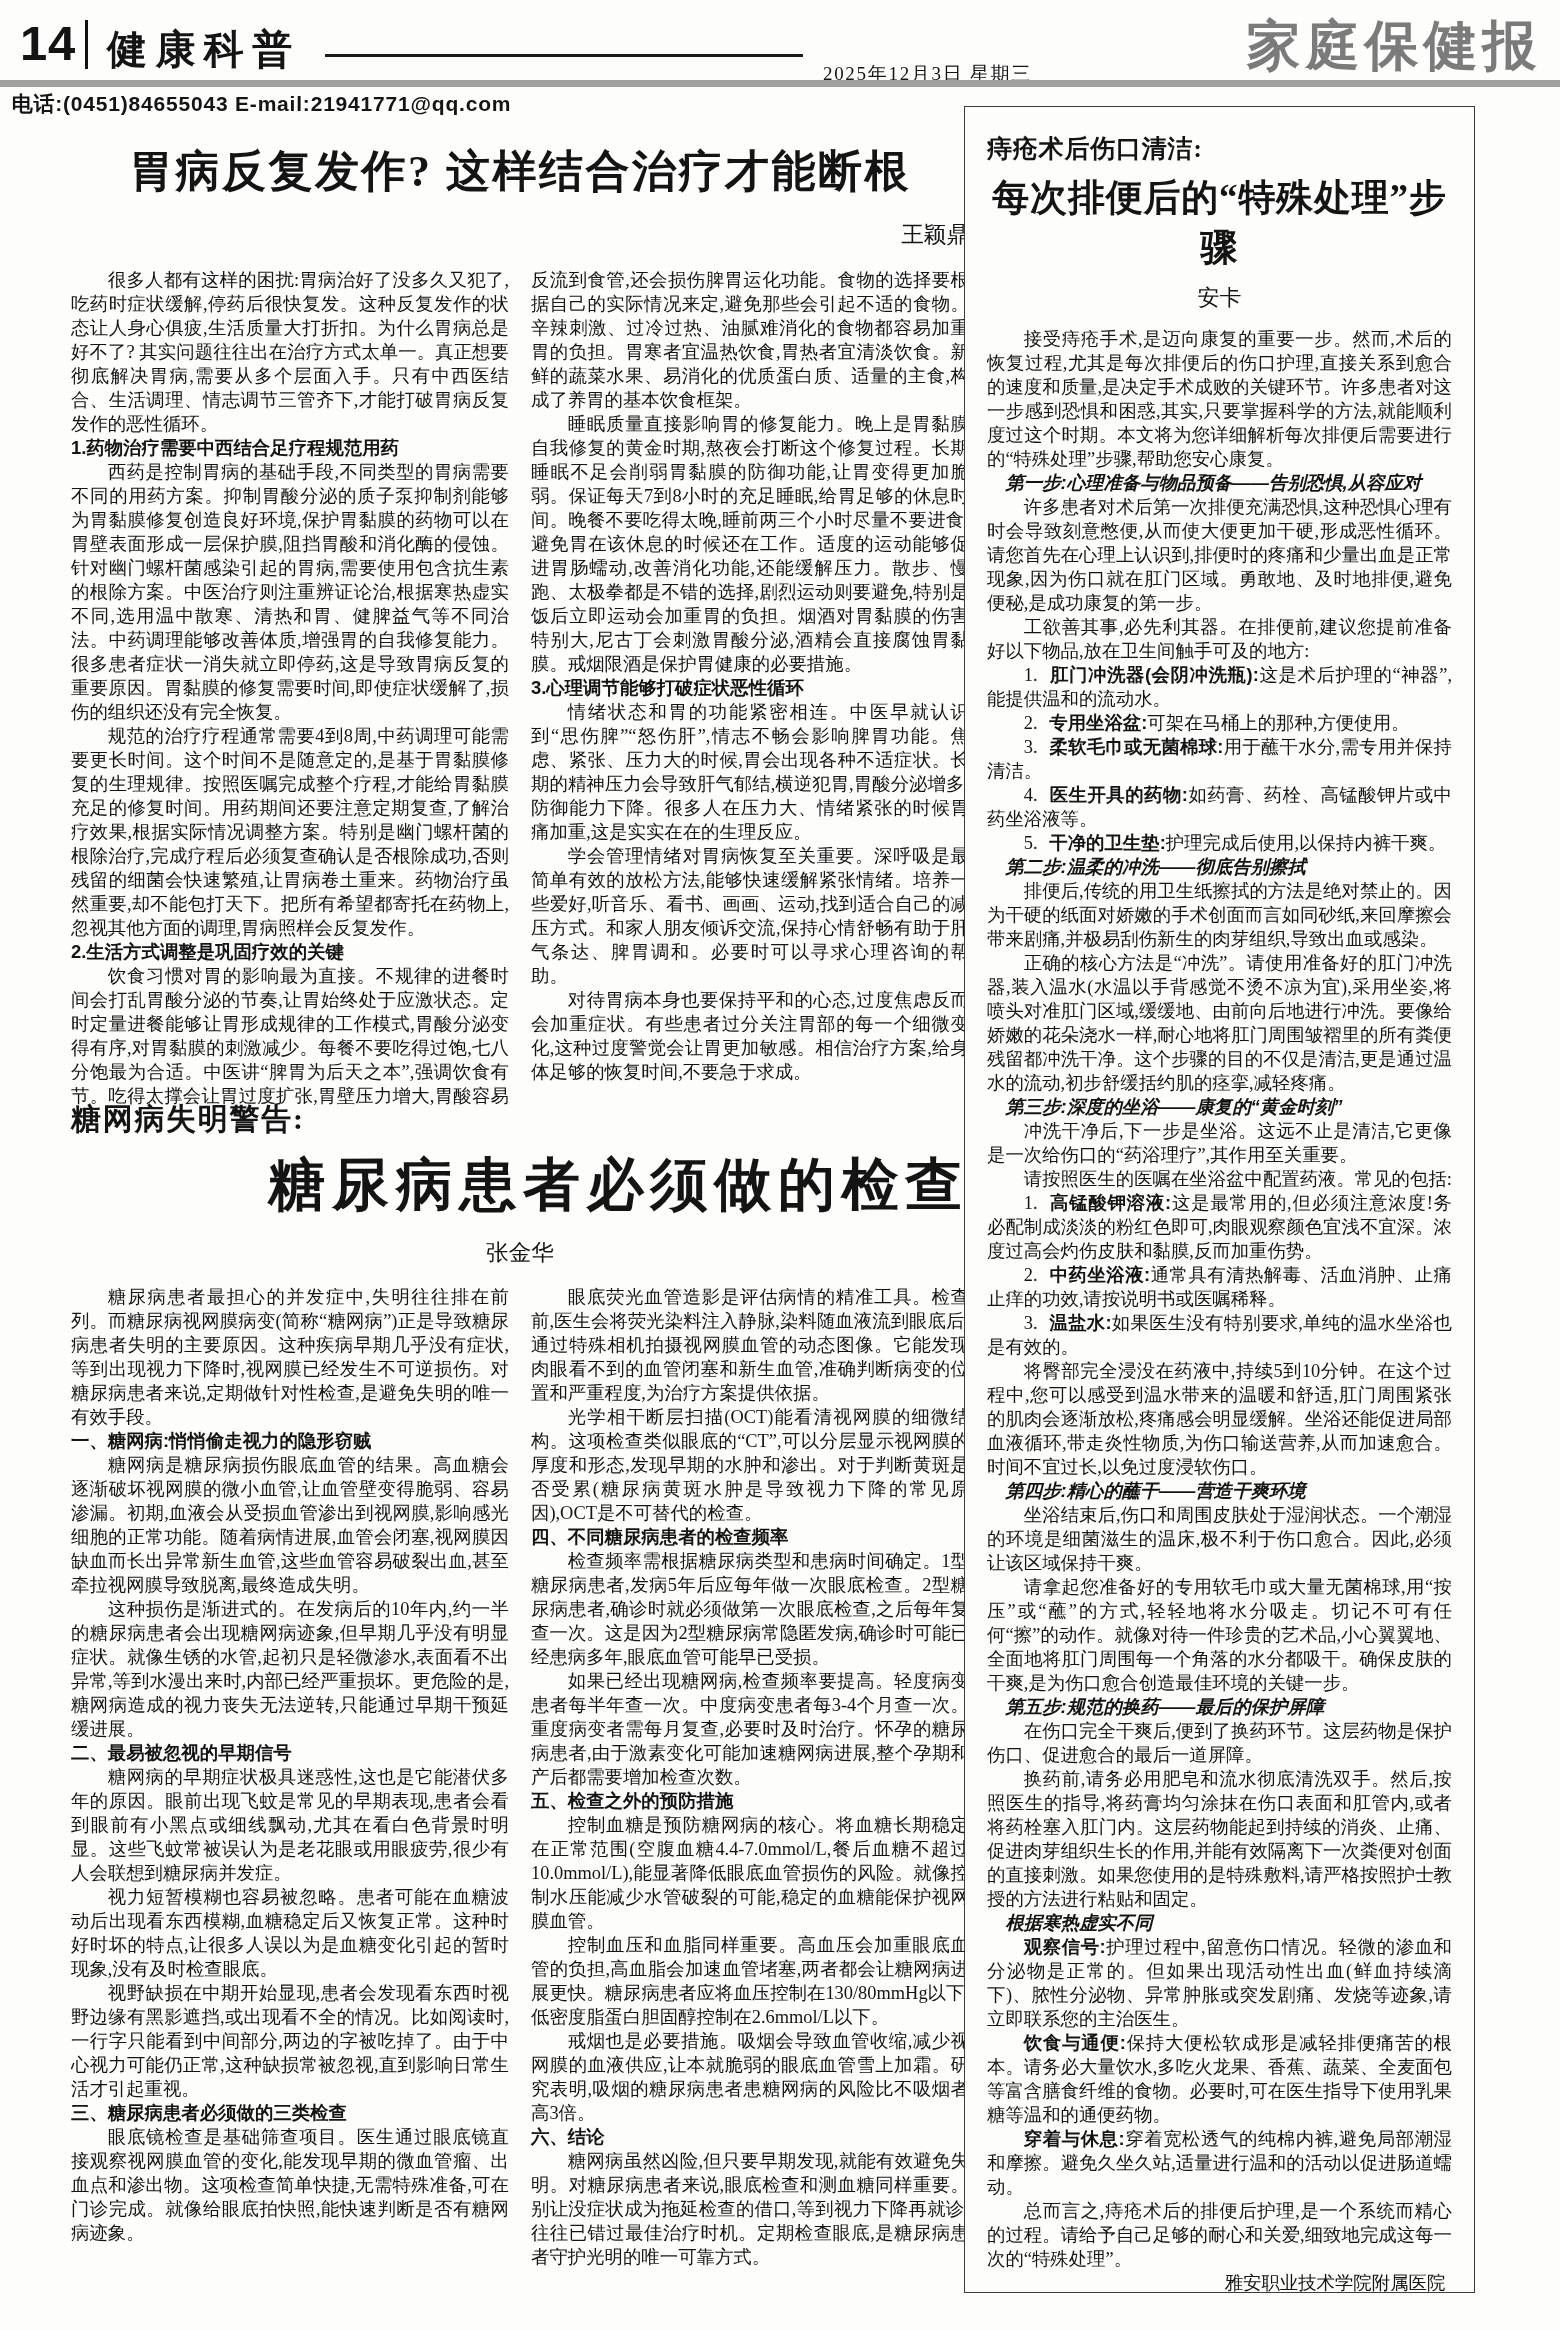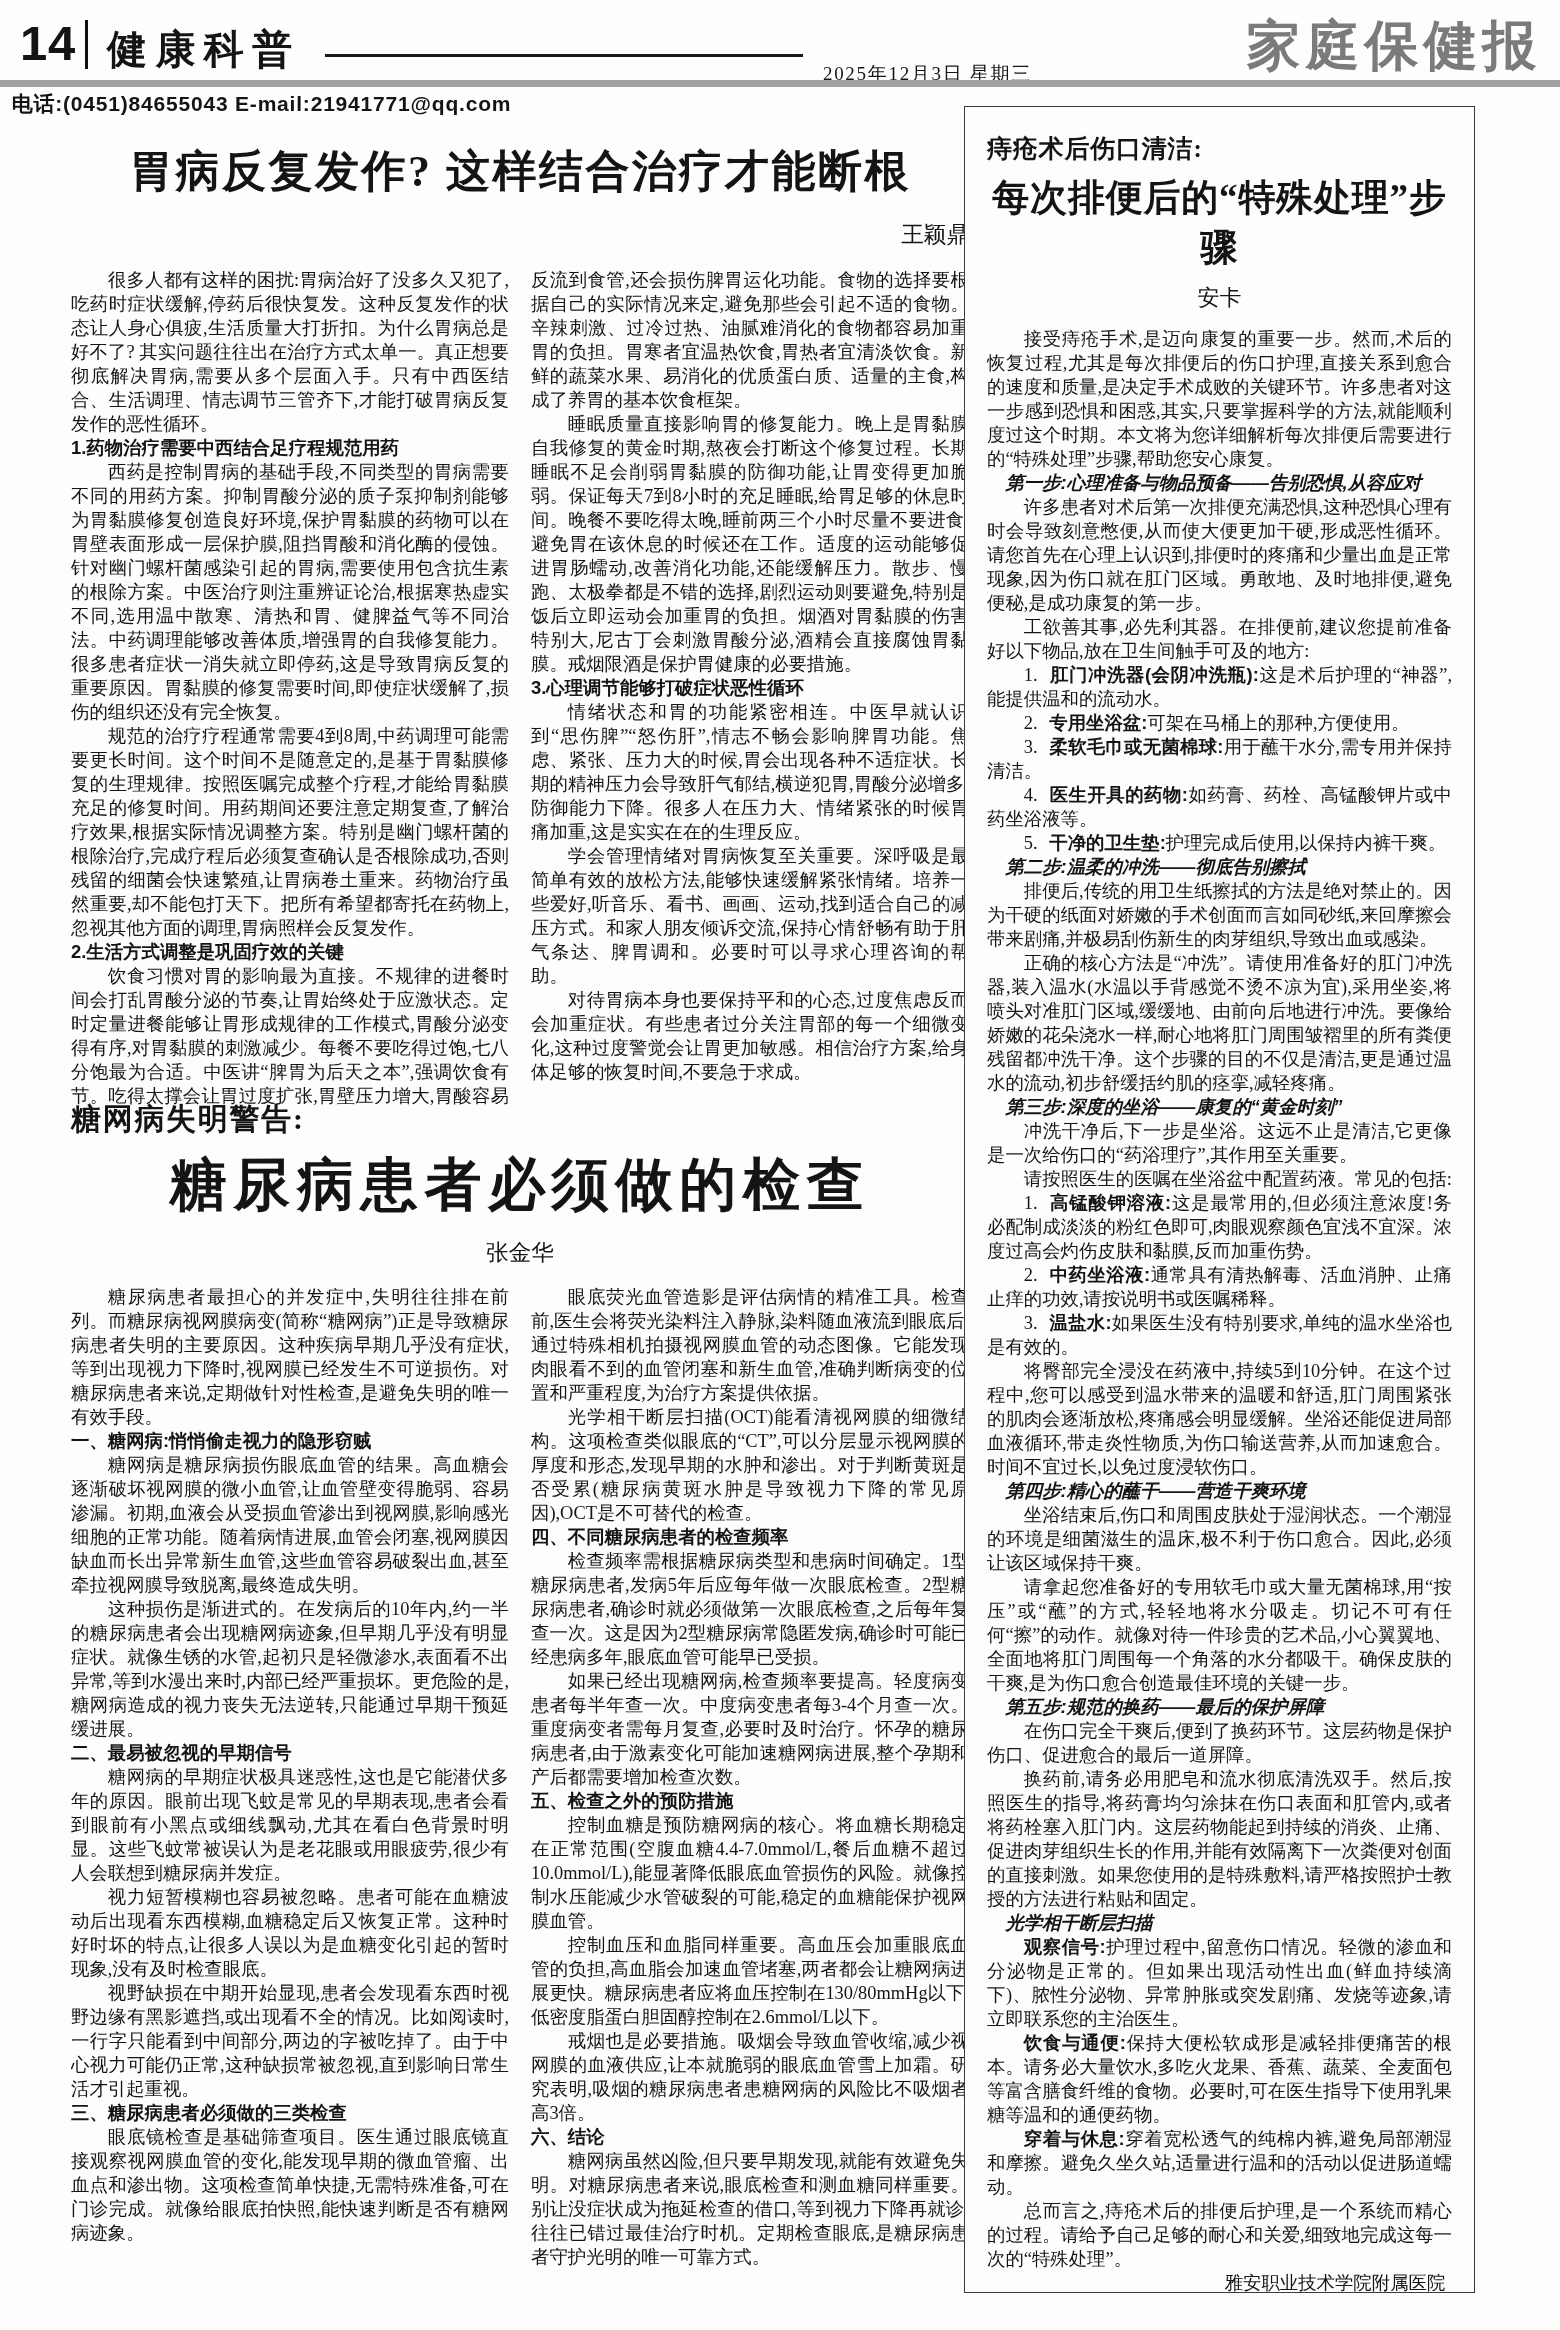--- a/index.html
+++ b/index.html
@@ -31,21 +31,21 @@
   .lead{font-family:"Liberation Sans","DejaVu Sans",sans-serif;font-weight:bold;}
   .num{padding-right:11.7px;}
   
   .a1{position:absolute;left:71px;top:124px;width:898px;}
   .a1-title{text-align:center;font-size:44px;font-weight:bold;letter-spacing:2.5px;margin:18px;}
   .a1-author{text-align:right;font-size:22.6px;margin-top:15px;}
   .a1-body{margin-top:18.4px;height:848px;column-count:2;column-gap:22px;}
   
   .a2{position:absolute;left:71px;top:1099px;width:898px;}
   .a2-eyebrow{font-size:30px;font-weight:bold;letter-spacing:1.7px;margin:0;}
-  .a2-title{text-align:center;font-size:57px;font-weight:bold;letter-spacing:6.7px;margin:6.7px 0 0 0;}
+  .a2-title{text-align:right;font-size:57px;font-weight:bold;letter-spacing:6.7px;margin:6.7px 0 0 0;}
   .a2-author{text-align:center;font-size:22.6px;margin-top:13.4px;}
   .a2-body{margin-top:17px;height:1006px;column-count:2;column-gap:22px;}
   
   .a3{position:absolute;left:964px;top:106px;width:511px;height:2187px;
     border:1.7px solid #3c3c3c;box-sizing:border-box;padding:25px 22px 17px 22px;background:#fdfdfc;}
   .a3-eyebrow{font-size:25px;font-weight:bold;margin:0;letter-spacing:0.8px;}
   .a3-title{text-align:center;font-size:37px;font-weight:bold;letter-spacing:0.8px;margin:8.4px 0 0 0;}
   .a3-author{text-align:center;font-size:22px;margin-top:10px;}
   .a3-body{margin-top:13.4px;height:1978px;font-size:18.4px;line-height:24px;}
   .a3-body .subhead{text-indent:1em;font-style:italic;}
@@ -134,21 +134,21 @@
       <p class="para"><span class="num">1.</span><span class="lead">高锰酸钾溶液:</span>这是最常用的,但必须注意浓度!务必配制成淡淡的粉红色即可,肉眼观察颜色宜浅不宜深。浓度过高会灼伤皮肤和黏膜,反而加重伤势。</p>
       <p class="para"><span class="num">2.</span><span class="lead">中药坐浴液:</span>通常具有清热解毒、活血消肿、止痛止痒的功效,请按说明书或医嘱稀释。</p>
       <p class="para"><span class="num">3.</span><span class="lead">温盐水:</span>如果医生没有特别要求,单纯的温水坐浴也是有效的。</p>
       <p class="para">将臀部完全浸没在药液中,持续5到10分钟。在这个过程中,您可以感受到温水带来的温暖和舒适,肛门周围紧张的肌肉会逐渐放松,疼痛感会明显缓解。坐浴还能促进局部血液循环,带走炎性物质,为伤口输送营养,从而加速愈合。时间不宜过长,以免过度浸软伤口。</p>
       <h3 class="subhead">第四步:精心的蘸干——营造干爽环境</h3>
       <p class="para">坐浴结束后,伤口和周围皮肤处于湿润状态。一个潮湿的环境是细菌滋生的温床,极不利于伤口愈合。因此,必须让该区域保持干爽。</p>
       <p class="para">请拿起您准备好的专用软毛巾或大量无菌棉球,用“按压”或“蘸”的方式,轻轻地将水分吸走。切记不可有任何“擦”的动作。就像对待一件珍贵的艺术品,小心翼翼地、全面地将肛门周围每一个角落的水分都吸干。确保皮肤的干爽,是为伤口愈合创造最佳环境的关键一步。</p>
       <h3 class="subhead">第五步:规范的换药——最后的保护屏障</h3>
       <p class="para">在伤口完全干爽后,便到了换药环节。这层药物是保护伤口、促进愈合的最后一道屏障。</p>
       <p class="para">换药前,请务必用肥皂和流水彻底清洗双手。然后,按照医生的指导,将药膏均匀涂抹在伤口表面和肛管内,或者将药栓塞入肛门内。这层药物能起到持续的消炎、止痛、促进肉芽组织生长的作用,并能有效隔离下一次粪便对创面的直接刺激。如果您使用的是特殊敷料,请严格按照护士教授的方法进行粘贴和固定。</p>
-      <h3 class="subhead">光学相干断层扫描</h3>
+      <h3 class="subhead">根据寒热虚实不同</h3>
       <p class="para"><span class="lead">观察信号:</span>护理过程中,留意伤口情况。轻微的渗血和分泌物是正常的。但如果出现活动性出血(鲜血持续滴下)、脓性分泌物、异常肿胀或突发剧痛、发烧等迹象,请立即联系您的主治医生。</p>
       <p class="para"><span class="lead">饮食与通便:</span>保持大便松软成形是减轻排便痛苦的根本。请务必大量饮水,多吃火龙果、香蕉、蔬菜、全麦面包等富含膳食纤维的食物。必要时,可在医生指导下使用乳果糖等温和的通便药物。</p>
       <p class="para"><span class="lead">穿着与休息:</span>穿着宽松透气的纯棉内裤,避免局部潮湿和摩擦。避免久坐久站,适量进行温和的活动以促进肠道蠕动。</p>
       <p class="para">总而言之,痔疮术后的排便后护理,是一个系统而精心的过程。请给予自己足够的耐心和关爱,细致地完成这每一次的“特殊处理”。</p>
       <p class="attr">雅安职业技术学院附属医院</p>
     </div>
 </div>
 
 
 </body></html>

